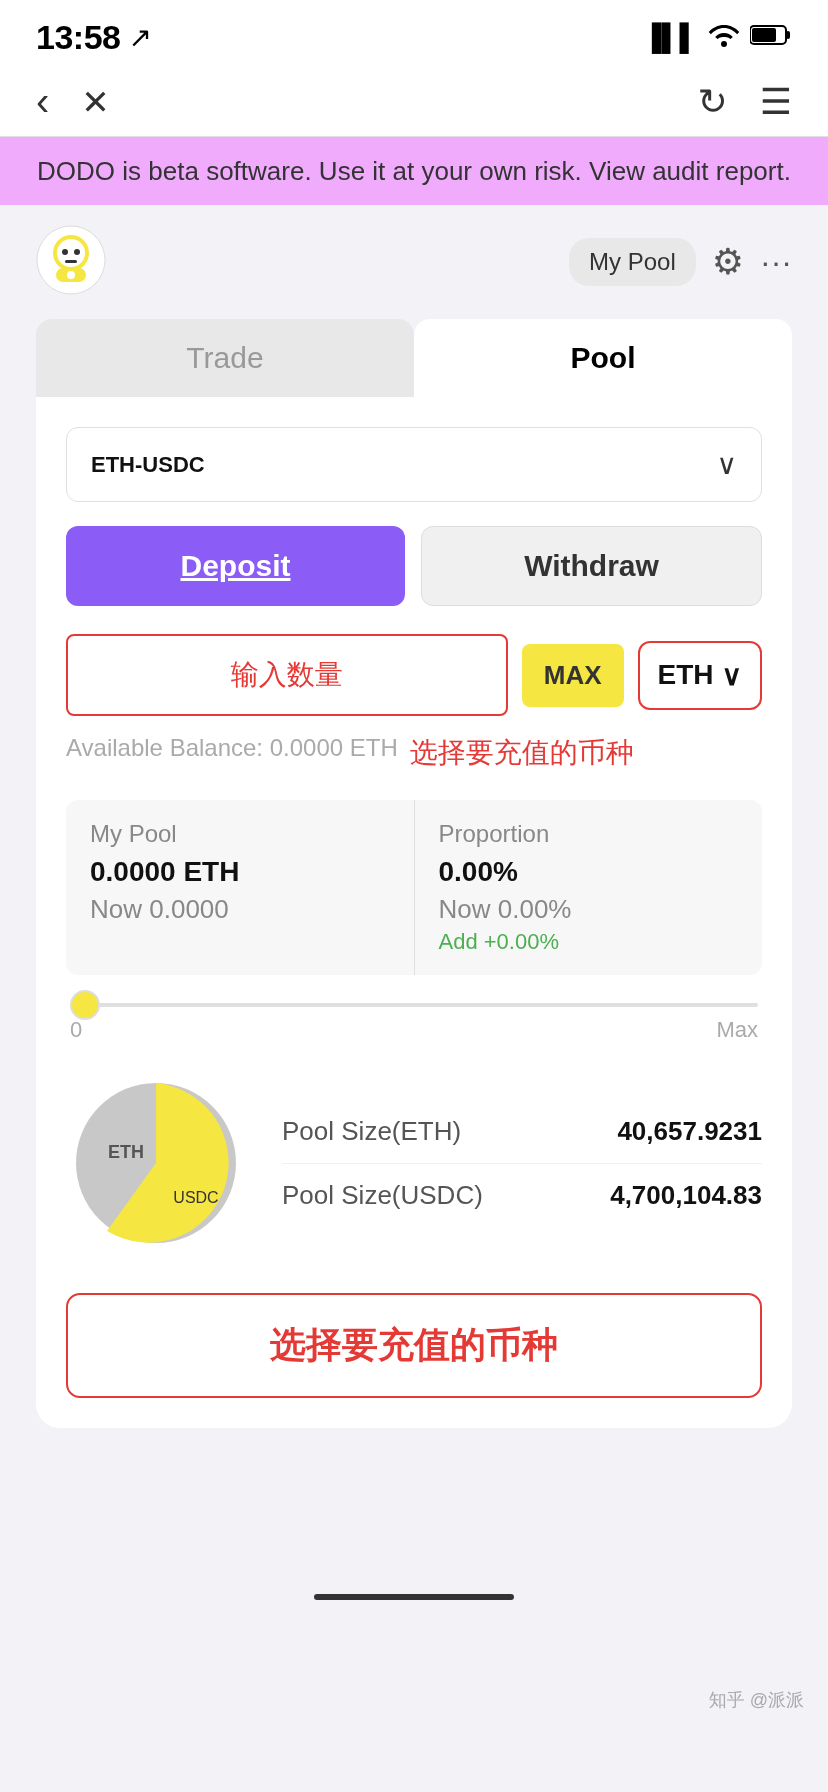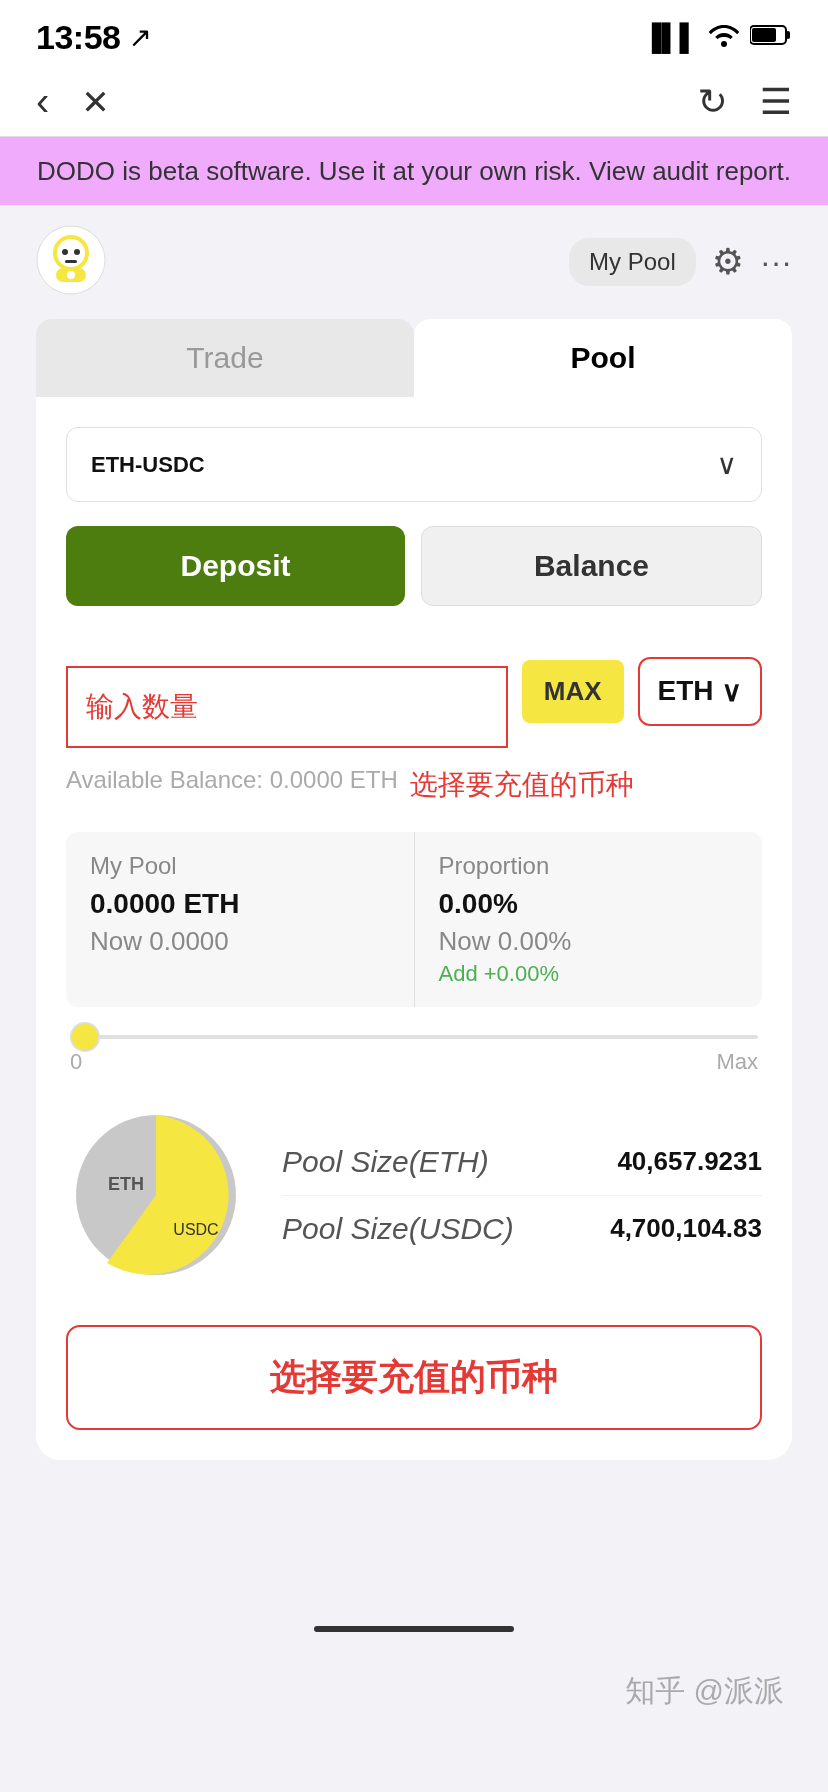--- a/index.html
+++ b/index.html
@@ -169,45 +169,45 @@
       flex: 1;
       padding: 22px;
       border-radius: 12px;
       font-size: 30px;
       font-weight: 600;
       text-align: center;
       cursor: pointer;
       border: none;
     }
     .btn-deposit {
-      background: #4d7c0f;
+      background: #8b5cf6;
       color: #fff;
+      text-decoration: underline;
     }
     .btn-withdraw {
       background: #f0f0f0;
       color: #333;
       border: 1.5px solid #ddd;
     }
 
     
     .input-row {
       display: flex;
       align-items: center;
       gap: 14px;
       margin-bottom: 18px;
     }
     .amount-input-wrapper {
       flex: 1;
       border: 2px solid #e53935;
-      border-radius: 0;
+      border-radius: 8px;
       padding: 20px 18px;
       display: flex;
       align-items: center;
-      justify-content: flex-start;
-      margin-top: 32px;
+      justify-content: center;
     }
     .amount-input-placeholder {
       font-size: 28px;
       color: #e53935;
       font-weight: 400;
     }
     .max-btn {
       background: #f5e642;
       border: none;
       border-radius: 8px;
@@ -328,23 +328,22 @@
     .pool-size-row {
       display: flex;
       justify-content: space-between;
       align-items: center;
       padding: 16px 0;
     }
     .pool-size-row:first-child {
       border-bottom: 1px solid #f0f0f0;
     }
     .pool-size-label {
-      font-size: 30px;
+      font-size: 26px;
       color: #555;
-      font-style: italic;
     }
     .pool-size-value {
       font-size: 26px;
       font-weight: 600;
       color: #111;
     }
 
     
     .confirm-btn {
       width: 100%;
@@ -372,22 +371,22 @@
       width: 200px;
       height: 6px;
       background: #333;
       border-radius: 3px;
     }
 
     
     .attribution {
       position: absolute;
       bottom: 80px;
-      right: 44px;
-      font-size: 30px;
+      right: 24px;
+      font-size: 18px;
       color: #aaa;
     }
   </style>
 </head>
 <body>
 
 <div class="status-bar">
   <div style="display:flex;align-items:center;gap:8px;">
     <span class="status-time">13:58</span>
     <span style="font-size:28px;color:#000;">↗</span>
@@ -460,21 +459,21 @@
 
   
   <div class="pair-selector">
     <span class="pair-name">ETH-USDC</span>
     <span class="chevron-down">∨</span>
   </div>
 
   
   <div class="action-btns">
     <button class="action-btn btn-deposit">Deposit</button>
-    <button class="action-btn btn-withdraw">Balance</button>
+    <button class="action-btn btn-withdraw">Withdraw</button>
   </div>
 
   
   <div class="input-row">
     <div class="amount-input-wrapper">
       <span class="amount-input-placeholder">输入数量</span>
     </div>
     <button class="max-btn">MAX</button>
     <div class="token-selector">
       <span>ETH</span>

